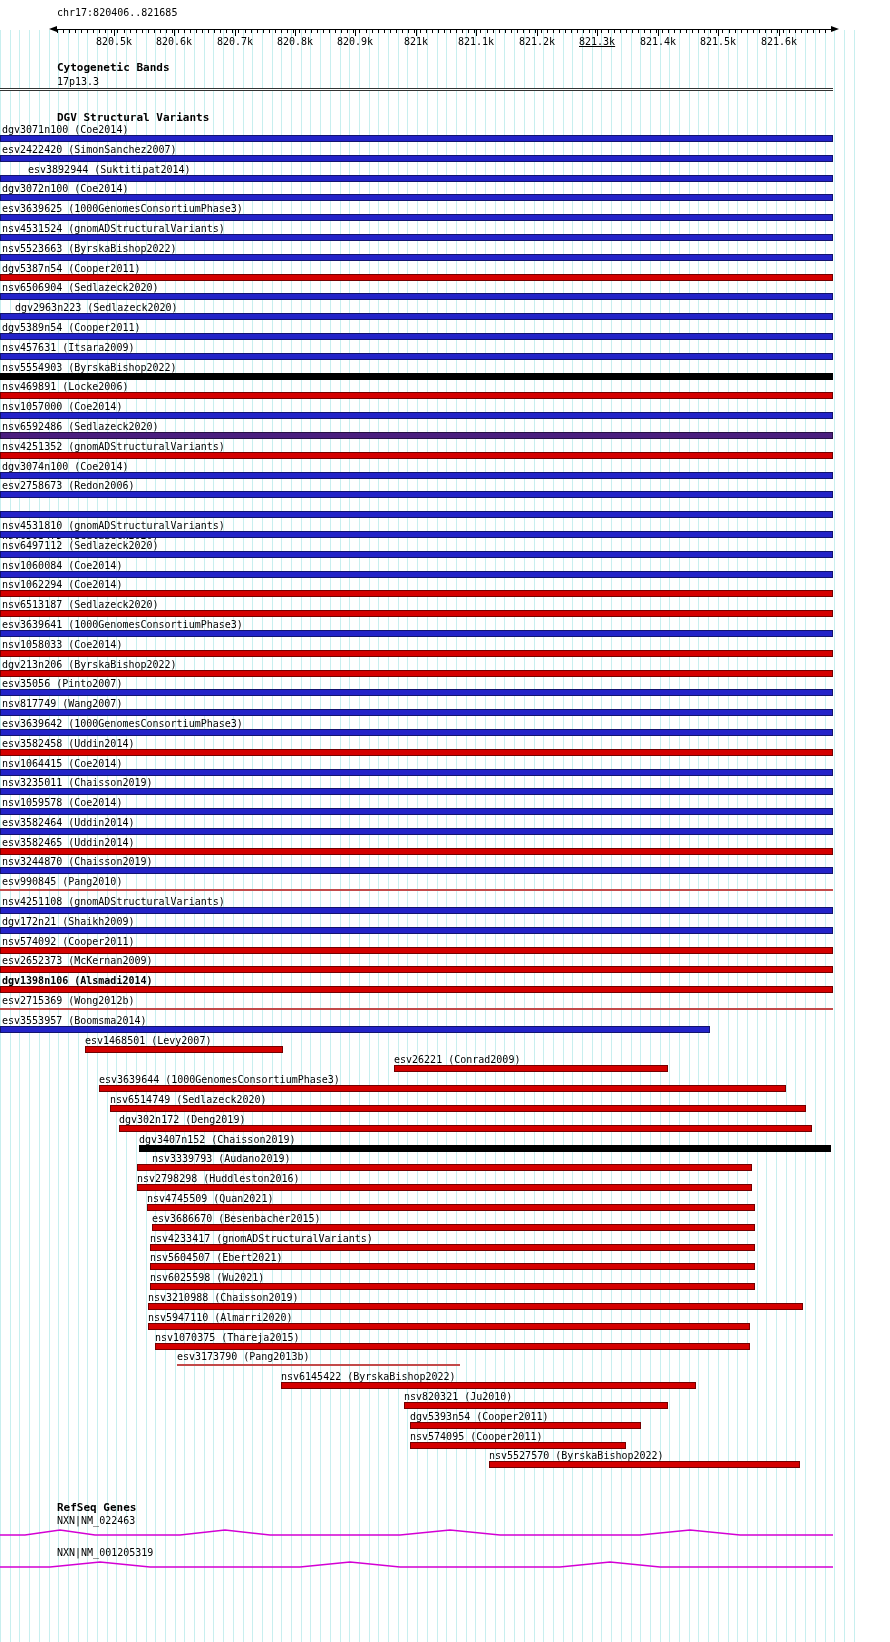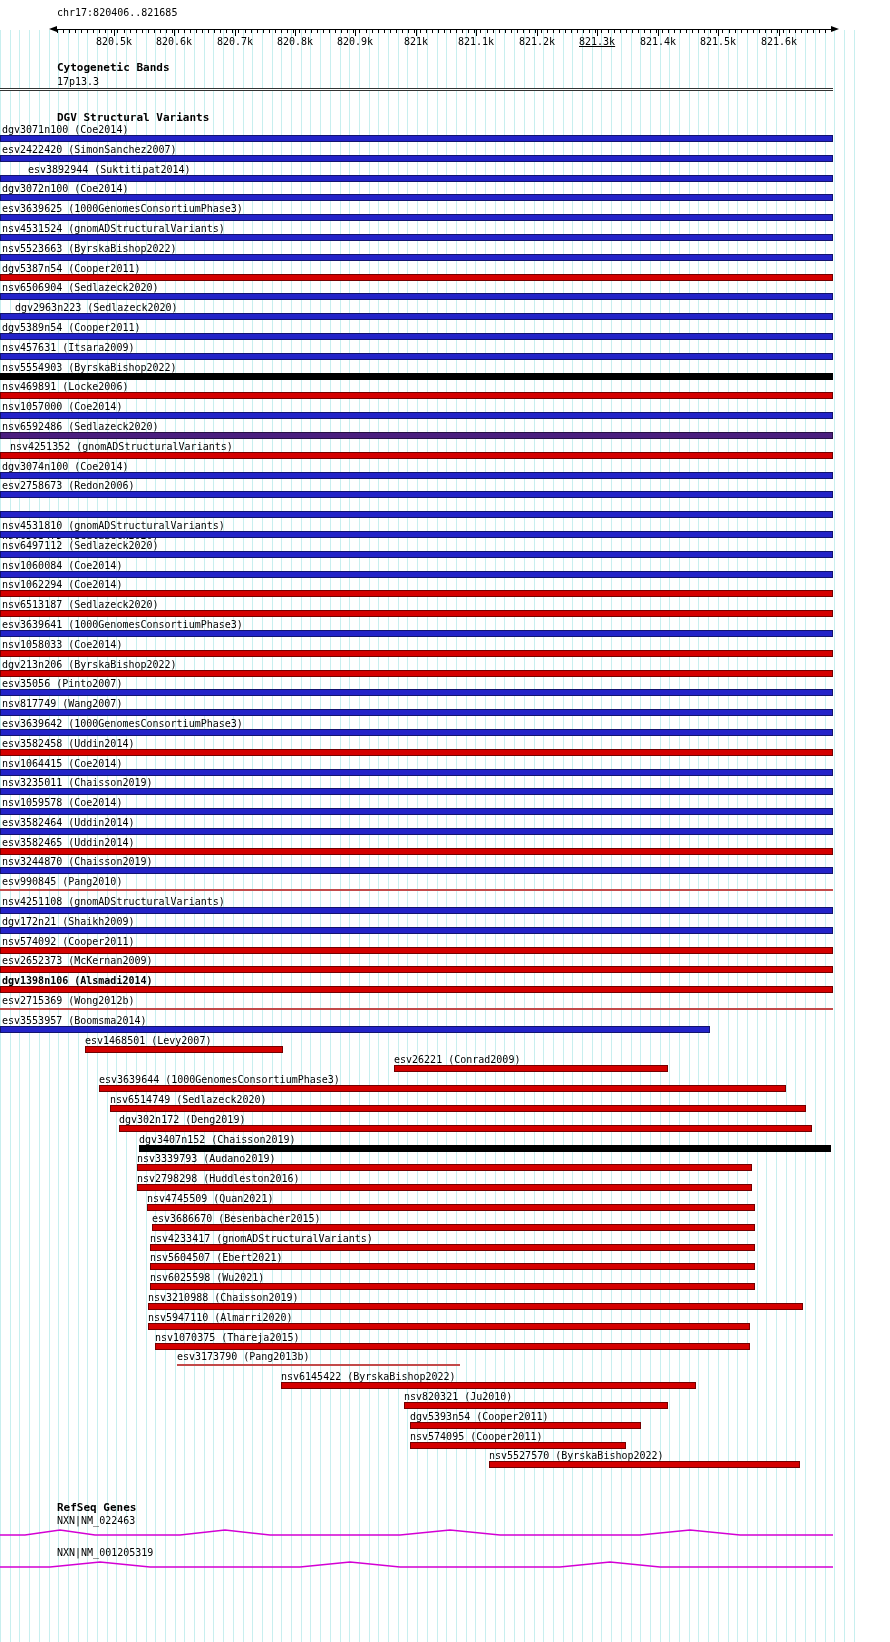--- a/index.html
+++ b/index.html
@@ -155,21 +155,21 @@
       </div>
       <div class="vrow">
         <span class="vlabel" style="left: 2px;">nsv1057000 (Coe2014)</span>
         <div class="vbar" style="left: 0px; width: 833px; background: rgb(35, 35, 200);"></div>
       </div>
       <div class="vrow">
         <span class="vlabel" style="left: 2px; text-align: right;">nsv6592486 (Sedlazeck2020)</span>
         <div class="vbar" style="left: 0px; width: 833px; background: rgb(75, 31, 127);"></div>
       </div>
       <div class="vrow">
-        <span class="vlabel" style="left: 10px;">nsv4251352 (gnomADStructuralVariants)</span>
+        <span class="vlabel" style="left: 2px;">nsv4251352 (gnomADStructuralVariants)</span>
         <div class="vbar" style="left: 0px; width: 833px; background: rgb(212, 0, 0);"></div>
       </div>
       <div class="vrow">
         <span class="vlabel" style="left: 2px;">dgv3074n100 (Coe2014)</span>
         <div class="vbar" style="left: 0px; width: 833px; background: rgb(35, 35, 200);"></div>
       </div>
       <div class="vrow">
         <span class="vlabel" style="left: 2px;">esv2758673 (Redon2006)</span>
         <div class="vbar" style="left: 0px; width: 833px; background: rgb(35, 35, 200);"></div>
       </div>
@@ -299,21 +299,21 @@
       </div>
       <div class="vrow">
         <span class="vlabel" style="left: 119px;">dgv302n172 (Deng2019)</span>
         <div class="vbar" style="left: 119px; width: 693px; background: rgb(212, 0, 0);"></div>
       </div>
       <div class="vrow">
         <span class="vlabel" style="left: 139px;">dgv3407n152 (Chaisson2019)</span>
         <div class="vbar" style="left: 139px; width: 692px; background: rgb(0, 0, 0);"></div>
       </div>
       <div class="vrow">
-        <span class="vlabel" style="left: 137px;">nsv3339793 (Audano2019)</span>
+        <span class="vlabel" style="left: 152px;">nsv3339793 (Audano2019)</span>
         <div class="vbar" style="left: 137px; width: 615px; background: rgb(212, 0, 0);"></div>
       </div>
       <div class="vrow">
         <span class="vlabel" style="left: 137px;">nsv2798298 (Huddleston2016)</span>
         <div class="vbar" style="left: 137px; width: 615px; background: rgb(212, 0, 0);"></div>
       </div>
       <div class="vrow">
         <span class="vlabel" style="left: 147px;">nsv4745509 (Quan2021)</span>
         <div class="vbar" style="left: 147px; width: 608px; background: rgb(212, 0, 0);"></div>
       </div>

